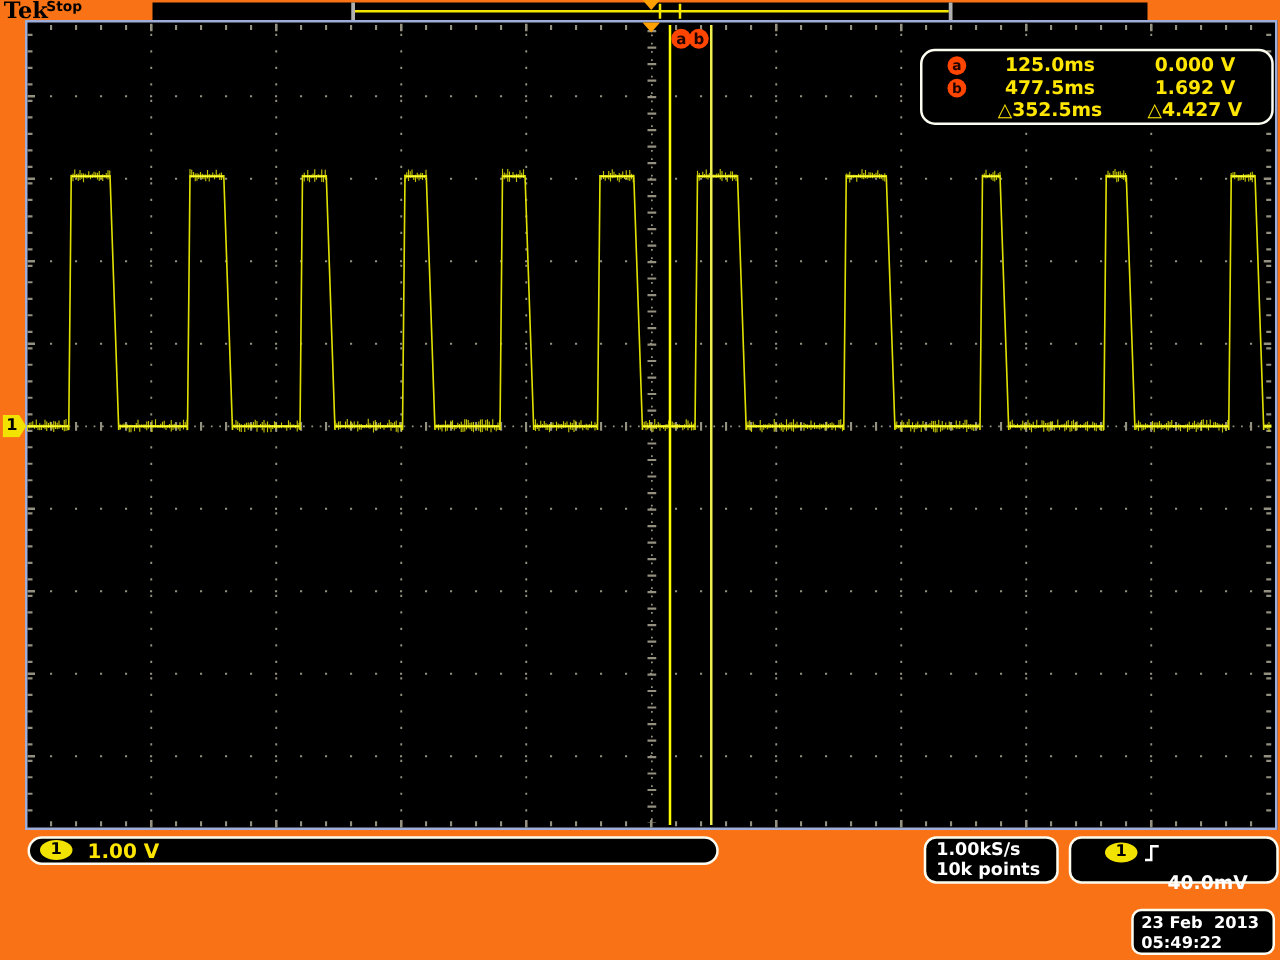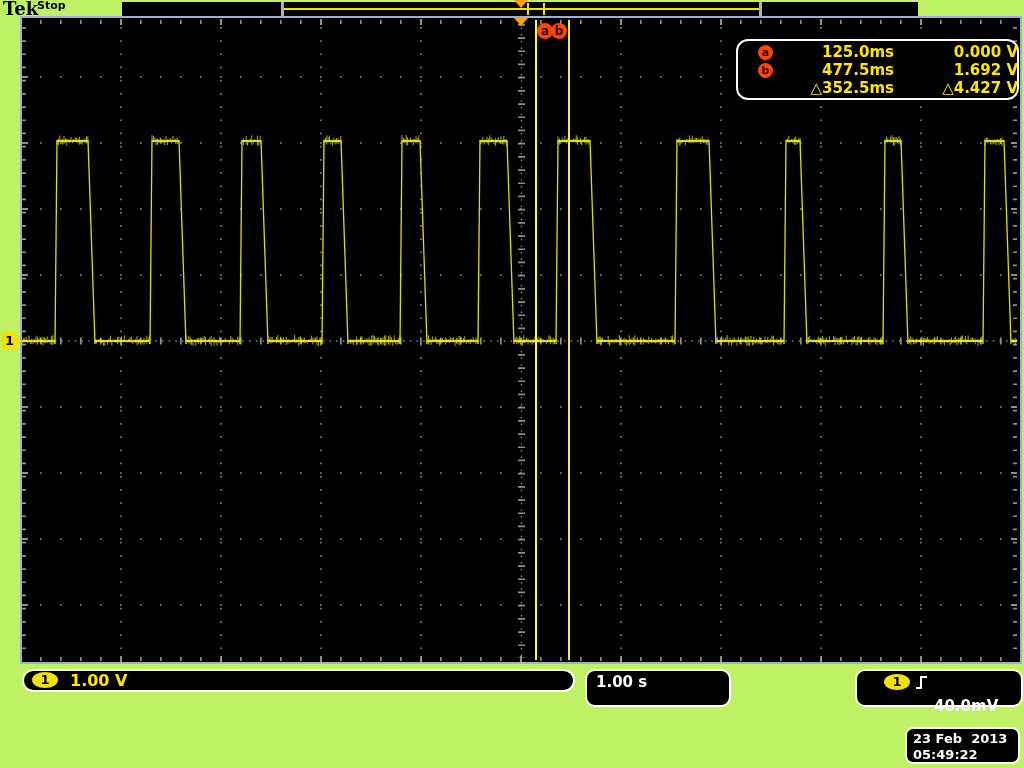--- a/index.html
+++ b/index.html
@@ -1,16 +1,16 @@
 <!DOCTYPE html>
 <html><head>
 <meta charset="utf-8">
 <style>
   html,body{margin:0;padding:0;background:#222;}
-  #screen{position:relative;width:1024px;height:768px;background:#bef264;overflow:hidden;
+  #screen{position:relative;width:1024px;height:768px;background:#f97316;overflow:hidden;
           font-family:"DejaVu Sans","Liberation Sans",sans-serif;}
   
   #tek-logo{position:absolute;left:3px;top:-2px;color:#000;font-family:"DejaVu Serif","Liberation Serif",serif;
             font-weight:bold;font-size:18px;}
   #acq-status{position:absolute;left:37px;top:-1px;color:#000;font-weight:bold;font-size:11px;}
   #record-bar{position:absolute;left:122px;top:2px;width:796px;height:14px;background:#000;}
   .rec-bracket{position:absolute;top:0;width:3px;height:14px;background:#b0b0b0;}
   #rec-window-line{position:absolute;top:6px;height:2px;background:#f5e600;}
   .rec-cursor-tick{position:absolute;top:1px;width:2px;height:12px;background:#f5e600;}
   .tri-down{width:0;height:0;border-left:7px solid transparent;border-right:7px solid transparent;
@@ -38,21 +38,21 @@
                 color:#200400;font-weight:bold;font-size:12px;line-height:16px;text-align:center;}
   #channel-marker{position:absolute;left:2px;top:332px;width:19px;height:18px;background:#f2e200;
                   clip-path:polygon(0 0,70% 0,100% 50%,70% 100%,0 100%);
                   color:#000;font-weight:bold;font-size:13px;line-height:18px;text-align:center;
                   padding-right:4px;box-sizing:border-box;}
   
   #readout-box{position:absolute;left:736px;top:39px;width:283px;height:61px;background:#000;
                border:2px solid #fcfcf0;border-radius:12px;box-sizing:border-box;
                display:grid;grid-template-columns:34px 108px 124px;grid-auto-rows:18px;
                align-items:center;padding:2px 8px 0 14px;}
-  #readout-box .ro-txt{color:#ffe600;font-weight:bold;font-size:15px;text-align:right;white-space:pre;}
+  #readout-box .ro-txt{color:#ffe600;font-weight:bold;font-size:15px;text-align:center;white-space:pre;}
   #readout-box .ro-badge{width:15px;height:15px;border-radius:50%;background:#ff4500;color:#200400;
                font-weight:bold;font-size:11px;line-height:15px;text-align:center;margin-left:6px;}
   
   .sbox{position:absolute;background:#000;border:2px solid #fcfcf0;box-sizing:border-box;color:#fff;}
   #ch-box{left:22px;top:669px;width:553px;height:23px;border-radius:12px;}
   #ch-box .ch-scale{position:absolute;left:46px;top:0px;color:#ffe600;font-weight:bold;font-size:16px;}
   .ch-badge{position:absolute;left:8px;top:1px;width:26px;height:16px;border-radius:50%;background:#f2e200;
             color:#000;font-weight:bold;font-size:13px;line-height:16px;text-align:center;}
   #horiz-box{left:585px;top:669px;width:146px;height:38px;border-radius:10px;}
   #horiz-box span{position:absolute;left:9px;top:2px;font-weight:bold;font-size:15px;}
@@ -136,24 +136,25 @@
     <div></div>
     <div class="ro-txt">△352.5ms</div>
     <div class="ro-txt">△4.427 V</div>
   </div>
 
   <div id="ch-box" class="sbox">
     <div class="ch-badge">1</div>
     <span class="ch-scale">1.00 V</span>
   </div>
 
-  <div id="horiz-box" class="sbox">
-    <span>1.00 s</span>
+
+  <div id="acq-box" class="sbox">
+    <div style="top:1px">1.00kS/s</div>
+    <div style="top:17px">10k points</div>
   </div>
-
 
   <div id="trig-box" class="sbox">
     <div class="ch-badge">1</div>
     <svg width="15" height="15">
       <path d="M2 13 H7 V2 H13" stroke="#fff" stroke-width="2" fill="none"></path>
     </svg>
     <span class="trig-level">40.0mV</span>
   </div>
 
   <div id="date-box" class="sbox">

